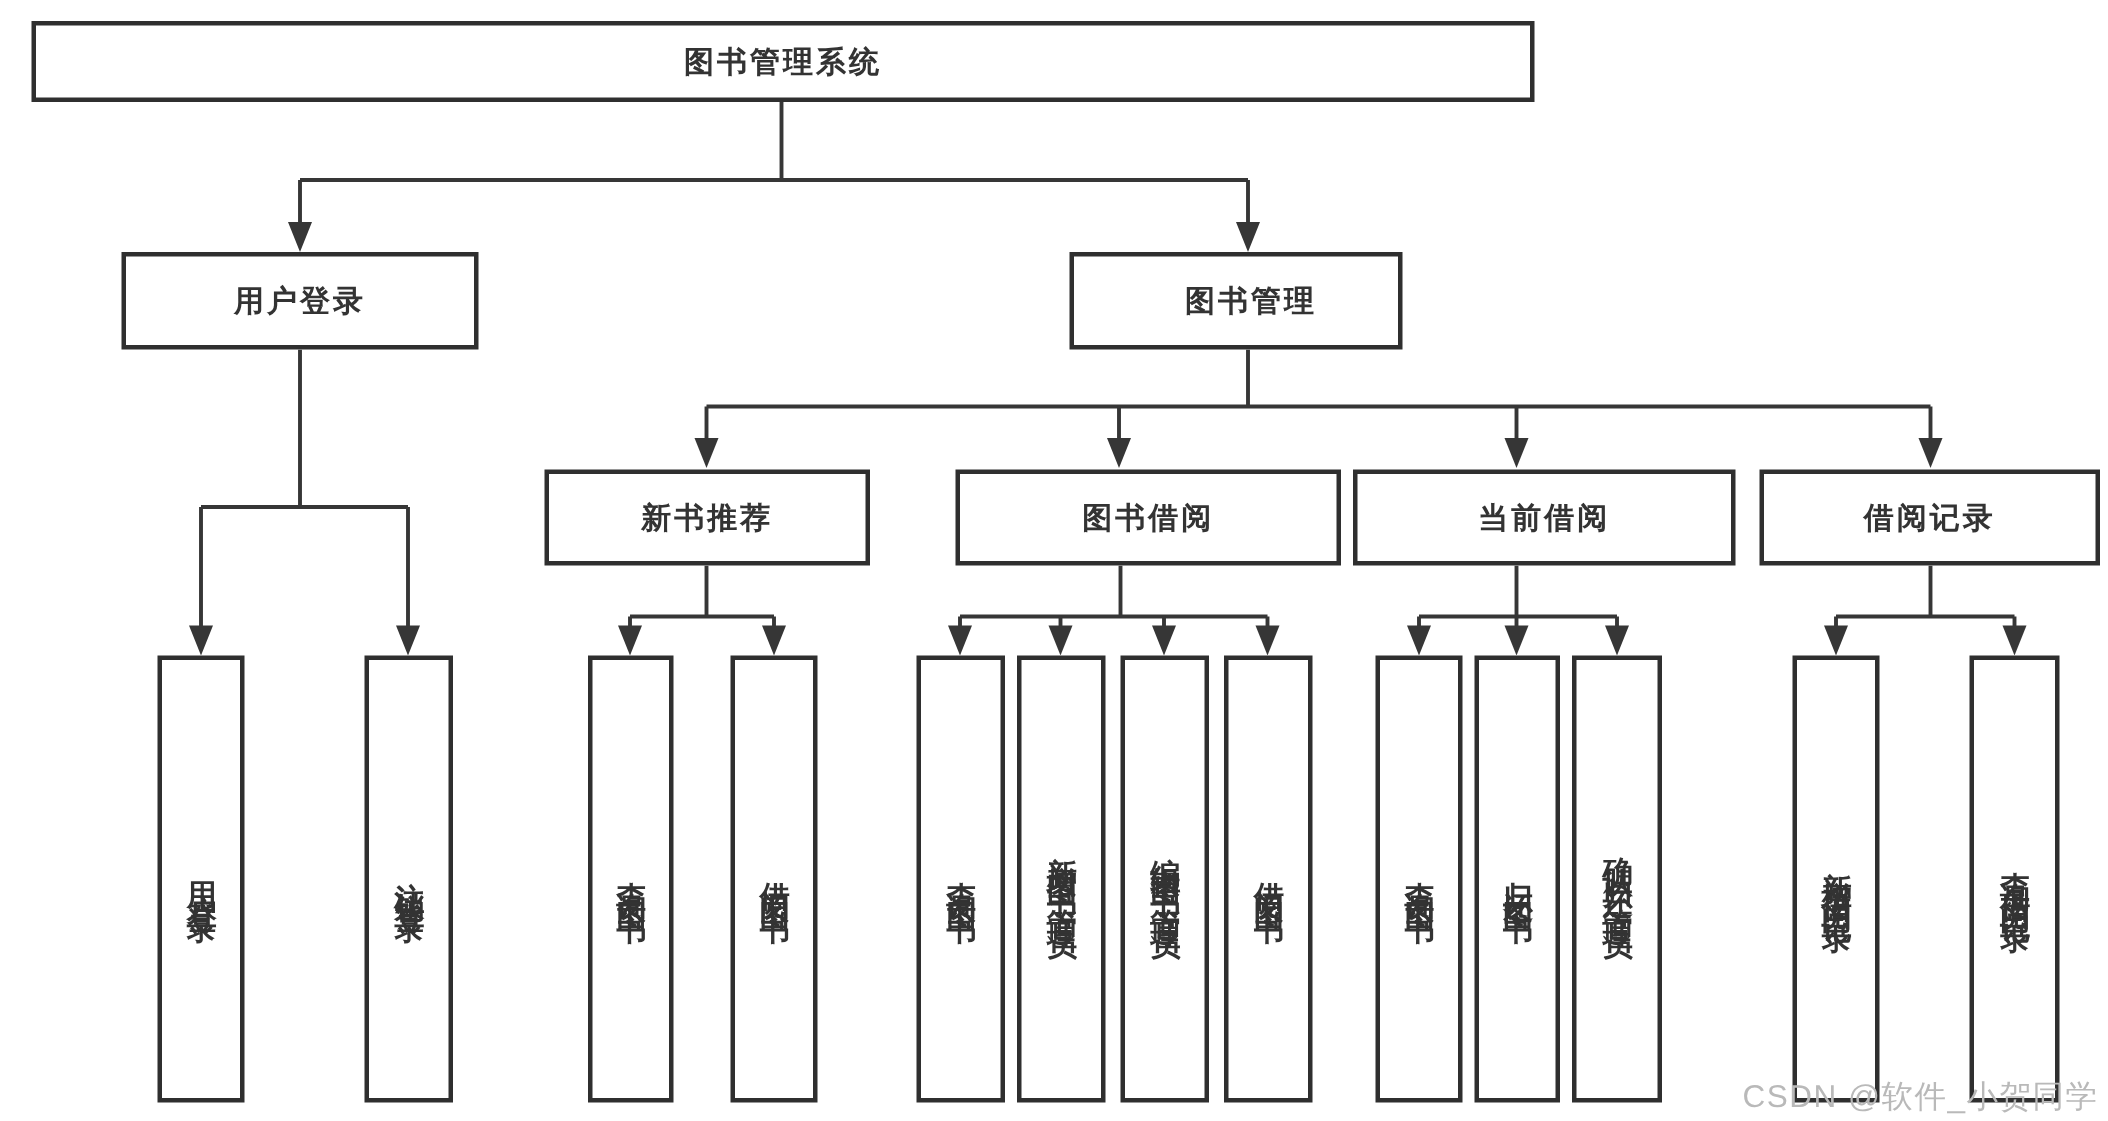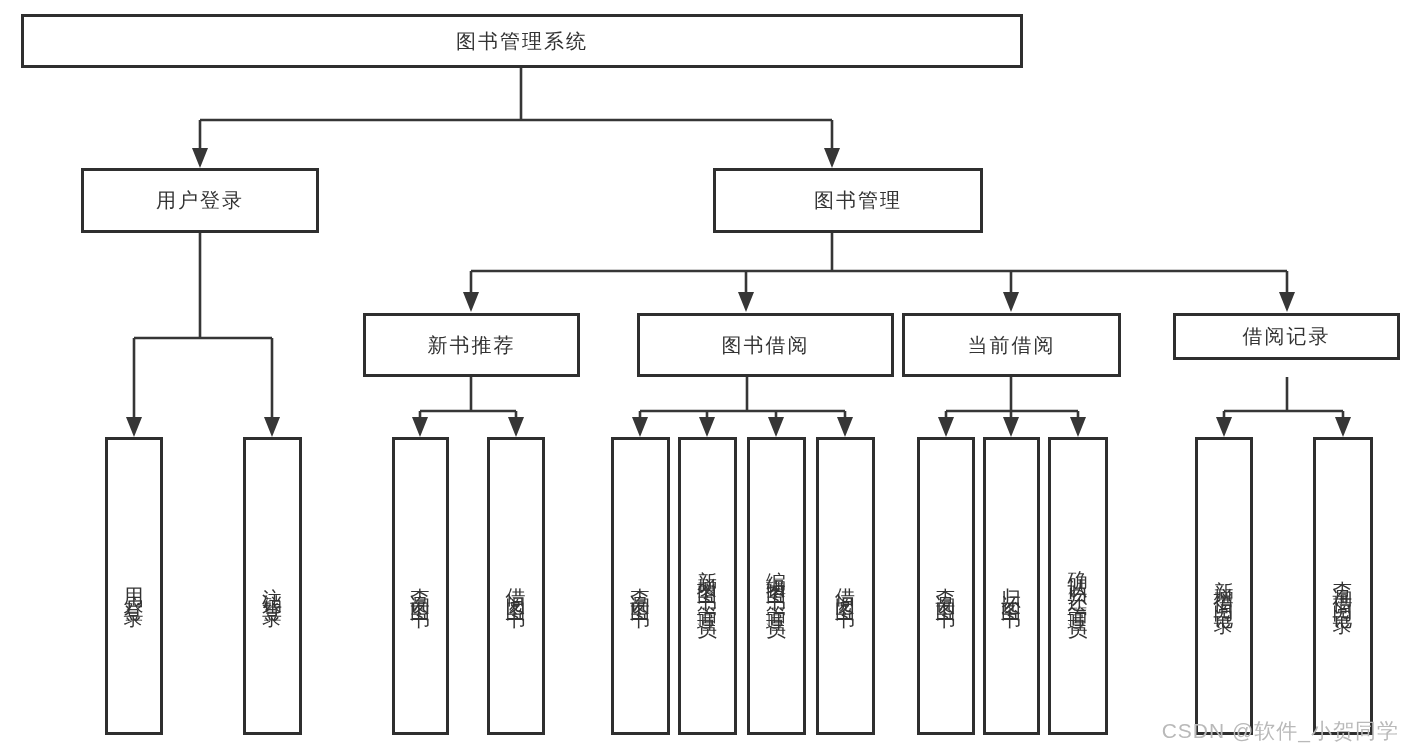--- a/index.html
+++ b/index.html
@@ -25,20 +25,21 @@
   }
   .box {
     position: absolute;
     box-sizing: border-box;
     border: 3px solid #2f2f2f;
     background: #ffffff;
     display: flex;
     align-items: center;
     justify-content: center;
     color: #333333;
+    font-weight: bold;
   }
   .h-label {
     font-size: 20px;
     letter-spacing: 2px;
     color: #333333;
     white-space: nowrap;
   }
   .leaf-label {
     writing-mode: vertical-rl;
     text-orientation: mixed;
@@ -134,34 +135,34 @@
     </g>
   </svg>
 
   <div class="box" style="left:21px; top:14px; width:1002px; height:54px;">
     <span class="h-label">图书管理系统</span>
   </div>
 
   <div class="box" style="left:81px; top:168px; width:238px; height:65px;">
     <span class="h-label">用户登录</span>
   </div>
-  <div class="box" style="left:713px; top:168px; width:270px; height:65px;padding-left:20px;">
+  <div class="box" style="left:713px; top:168px; width:222px; height:65px;padding-left:20px;">
     <span class="h-label">图书管理</span>
   </div>
 
   <div class="box" style="left:363px; top:313px; width:217px; height:64px;text-align:right;">
     <span class="h-label">新书推荐</span>
   </div>
   <div class="box" style="left:637px; top:313px; width:257px; height:64px;">
     <span class="h-label">图书借阅</span>
   </div>
-  <div class="box" style="left:902px; top:313px; width:219px; height:64px;">
+  <div class="box" style="left:902px; top:313px; width:255px; height:64px;">
     <span class="h-label">当前借阅</span>
   </div>
-  <div class="box" style="left:1173px; top:313px; width:227px; height:47px;">
+  <div class="box" style="left:1173px; top:313px; width:227px; height:64px;">
     <span class="h-label">借阅记录</span>
   </div>
 
   <div class="box" style="left:105px; top:437px; width:58px; height:298px;">
     <span class="leaf-label">用户登录</span>
   </div>
   <div class="box" style="left:243px; top:437px; width:59px; height:298px;">
     <span class="leaf-label">注销登录</span>
   </div>
 

